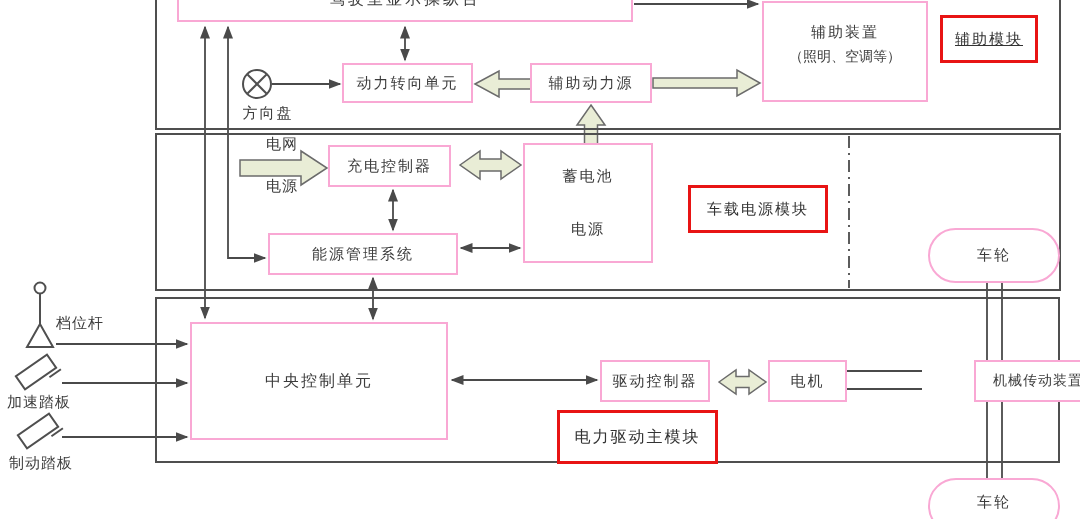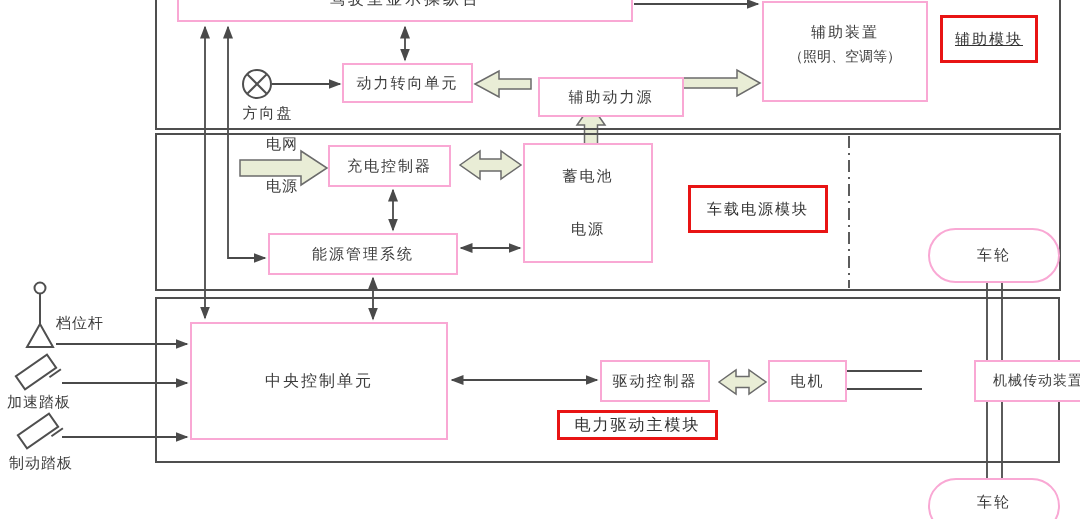--- a/index.html
+++ b/index.html
@@ -96,21 +96,21 @@
   <span class="l2">
     <span>辅助装置</span>
     <span style="font-size:14px;letter-spacing:0;margin-top:6px;">（照明、空调等）</span>
   </span>
 </div>
 
 <div class="box" style="left:342px;top:63px;width:131px;height:40px;">
   <span>动力转向单元</span>
 </div>
 
-<div class="box" style="left:530px;top:77px;width:146px;height:40px;margin-left:8px;">
+<div class="box" style="left:530px;top:63px;width:122px;height:40px;">
   <span>辅助动力源</span>
 </div>
 
 <div class="box" style="left:328px;top:145px;width:123px;height:42px;">
   <span>充电控制器</span>
 </div>
 
 <div class="box" style="left:523px;top:143px;width:130px;height:120px;">
   <span class="l2" style="gap:9px;">
     <span>蓄电池</span>
@@ -145,21 +145,21 @@
 <div class="box wheel" style="left:928px;top:478px;width:132px;height:56px;">
   <span style="margin-top:-8px;">车轮</span>
 </div>
 
 <div class="redlbl" style="left:940px;top:15px;width:98px;height:48px;text-decoration:underline;">
   <span>辅助模块</span>
 </div>
 <div class="redlbl" style="left:688px;top:185px;width:140px;height:48px;">
   <span>车载电源模块</span>
 </div>
-<div class="redlbl" style="left:557px;top:410px;width:161px;height:30px;font-size:16px;">
+<div class="redlbl" style="left:557px;top:410px;width:161px;height:54px;font-size:16px;">
   <span>电力驱动主模块</span>
 </div>
 
 <div class="lbl" style="left:237px;top:104px;width:62px;text-align:center;letter-spacing:2px;">方向盘</div>
 <div class="lbl" style="left:261px;top:135px;width:42px;text-align:center;">电网</div>
 <div class="lbl" style="left:261px;top:177px;width:42px;text-align:center;">电源</div>
 <div class="lbl" style="left:56px;top:314px;">档位杆</div>
 <div class="lbl" style="left:7px;top:393px;">加速踏板</div>
 <div class="lbl" style="left:9px;top:454px;">制动踏板</div>
 

